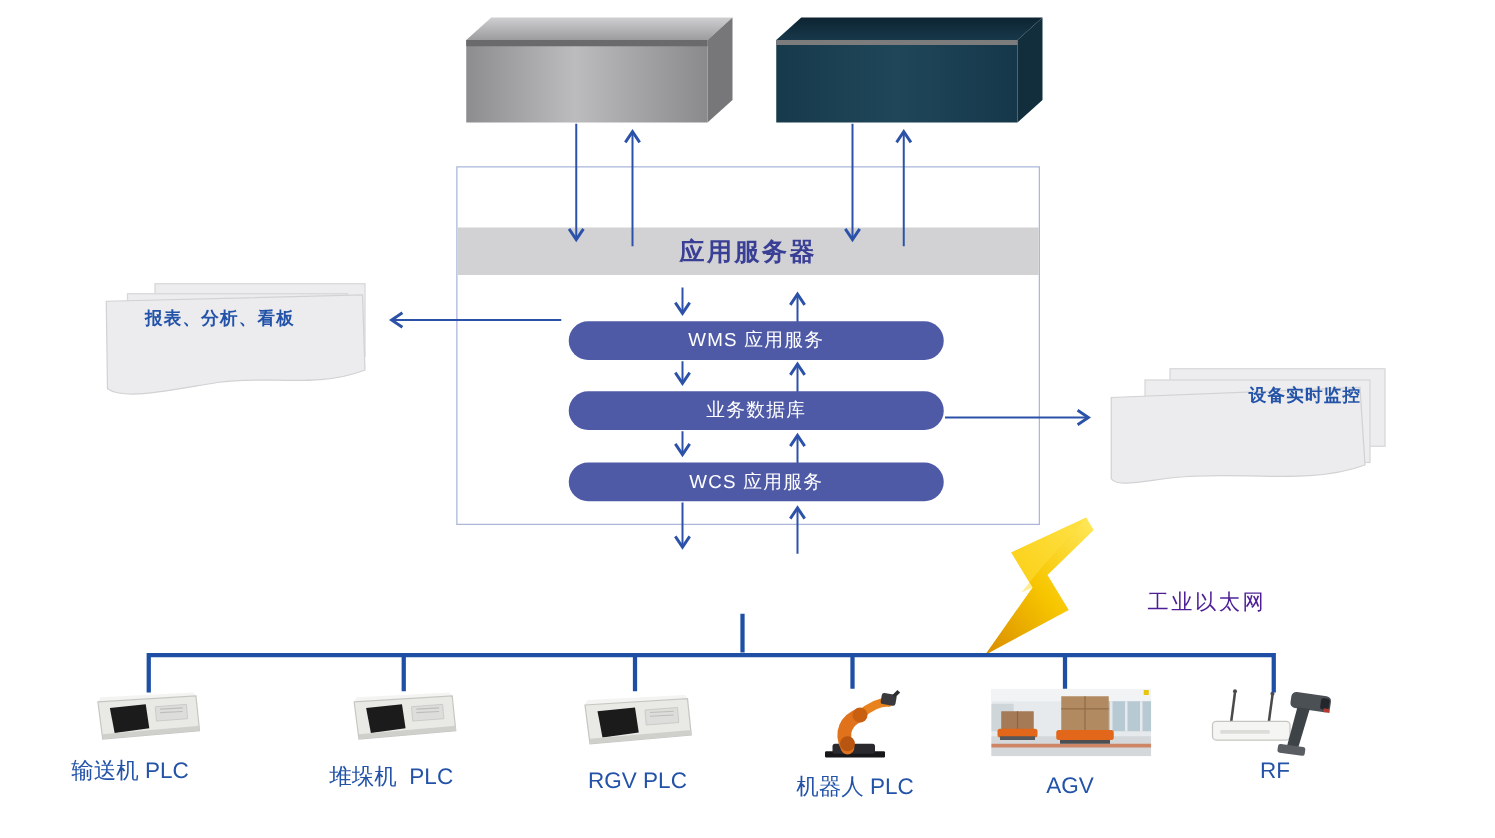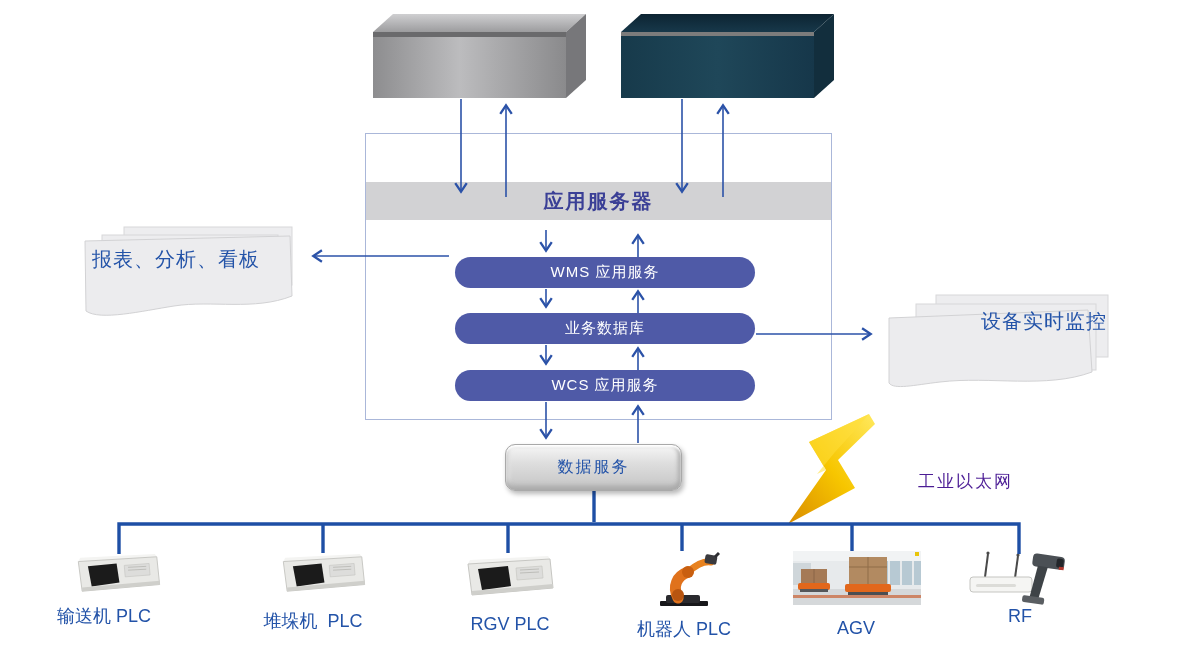--- a/index.html
+++ b/index.html
@@ -34,22 +34,22 @@
   .pill-4{left:455px;top:370px;width:300px;}
   .data-service{
     position:absolute;left:505px;top:444px;width:177px;height:47px;
     border-radius:10px;border:1px solid #a9a9a9;box-sizing:border-box;
     background:linear-gradient(180deg,#f7f7f7 0%,#dedede 40%,#c4c4c4 100%);
     box-shadow:2px 3px 5px rgba(0,0,0,0.28), inset 0 2px 2px #ffffff, inset 0 -4px 5px #a8a8a8, inset 3px 0 4px #e9e9e9, inset -3px 0 4px #b5b5b5;
     display:flex;align-items:center;justify-content:center;
     color:#2353a8;font-size:16px;letter-spacing:2px;z-index:5;
   }
   .paper-text{
-    position:absolute;color:#2353a8;font-size:20px;letter-spacing:1px;
-    transform:translateX(-50%);white-space:nowrap;z-index:6;
+    position:absolute;color:#2353a8;font-size:14px;letter-spacing:1px;
+    transform:translateX(-50%);white-space:nowrap;z-index:6;font-weight:bold;
   }
   .net-label{
     position:absolute;left:918px;top:470px;color:#4c1d95;font-size:17px;
     letter-spacing:2px;white-space:nowrap;
   }
   .dev-label{
     position:absolute;color:#2353a8;font-size:18px;transform:translateX(-50%);
     white-space:pre;
   }
   .wires{position:absolute;left:0;top:0;z-index:4;}
@@ -131,21 +131,20 @@
       <path d="M508,524 V553"></path>
       <path d="M682,524 V551"></path>
       <path d="M852,524 V551"></path>
     </g>
   </svg>
 
   <div class="pill pill-3">业务数据库</div>
   <div class="pill pill-2">WMS 应用服务</div>
   <div class="pill pill-4">WCS 应用服务</div>
 
-  <div class="data-service">数据服务</div>
 
   <svg class="abs decor" style="left:82px;top:226px;" width="220" height="96" viewBox="0 0 220 96">
     <rect x="42" y="1" width="168" height="58" fill="#ededef" stroke="#d7d7d9" stroke-width="1"></rect>
     <rect x="20" y="9" width="176" height="62" fill="#ededef" stroke="#d7d7d9" stroke-width="1"></rect>
     <path d="M3,15 L208,10 L210,70 C172,85 130,74 92,80 C60,85 18,95 4,85 Z" fill="#ececee" stroke="#d2d2d4" stroke-width="1"></path>
   </svg>
   <div class="paper-text" style="left:176px;top:246px;">报表、分析、看板</div>
 
   <svg class="abs decor" style="left:886px;top:294px;" width="226" height="102" viewBox="0 0 226 102">
     <rect x="50" y="1" width="172" height="62" fill="#ededef" stroke="#d7d7d9" stroke-width="1"></rect>

